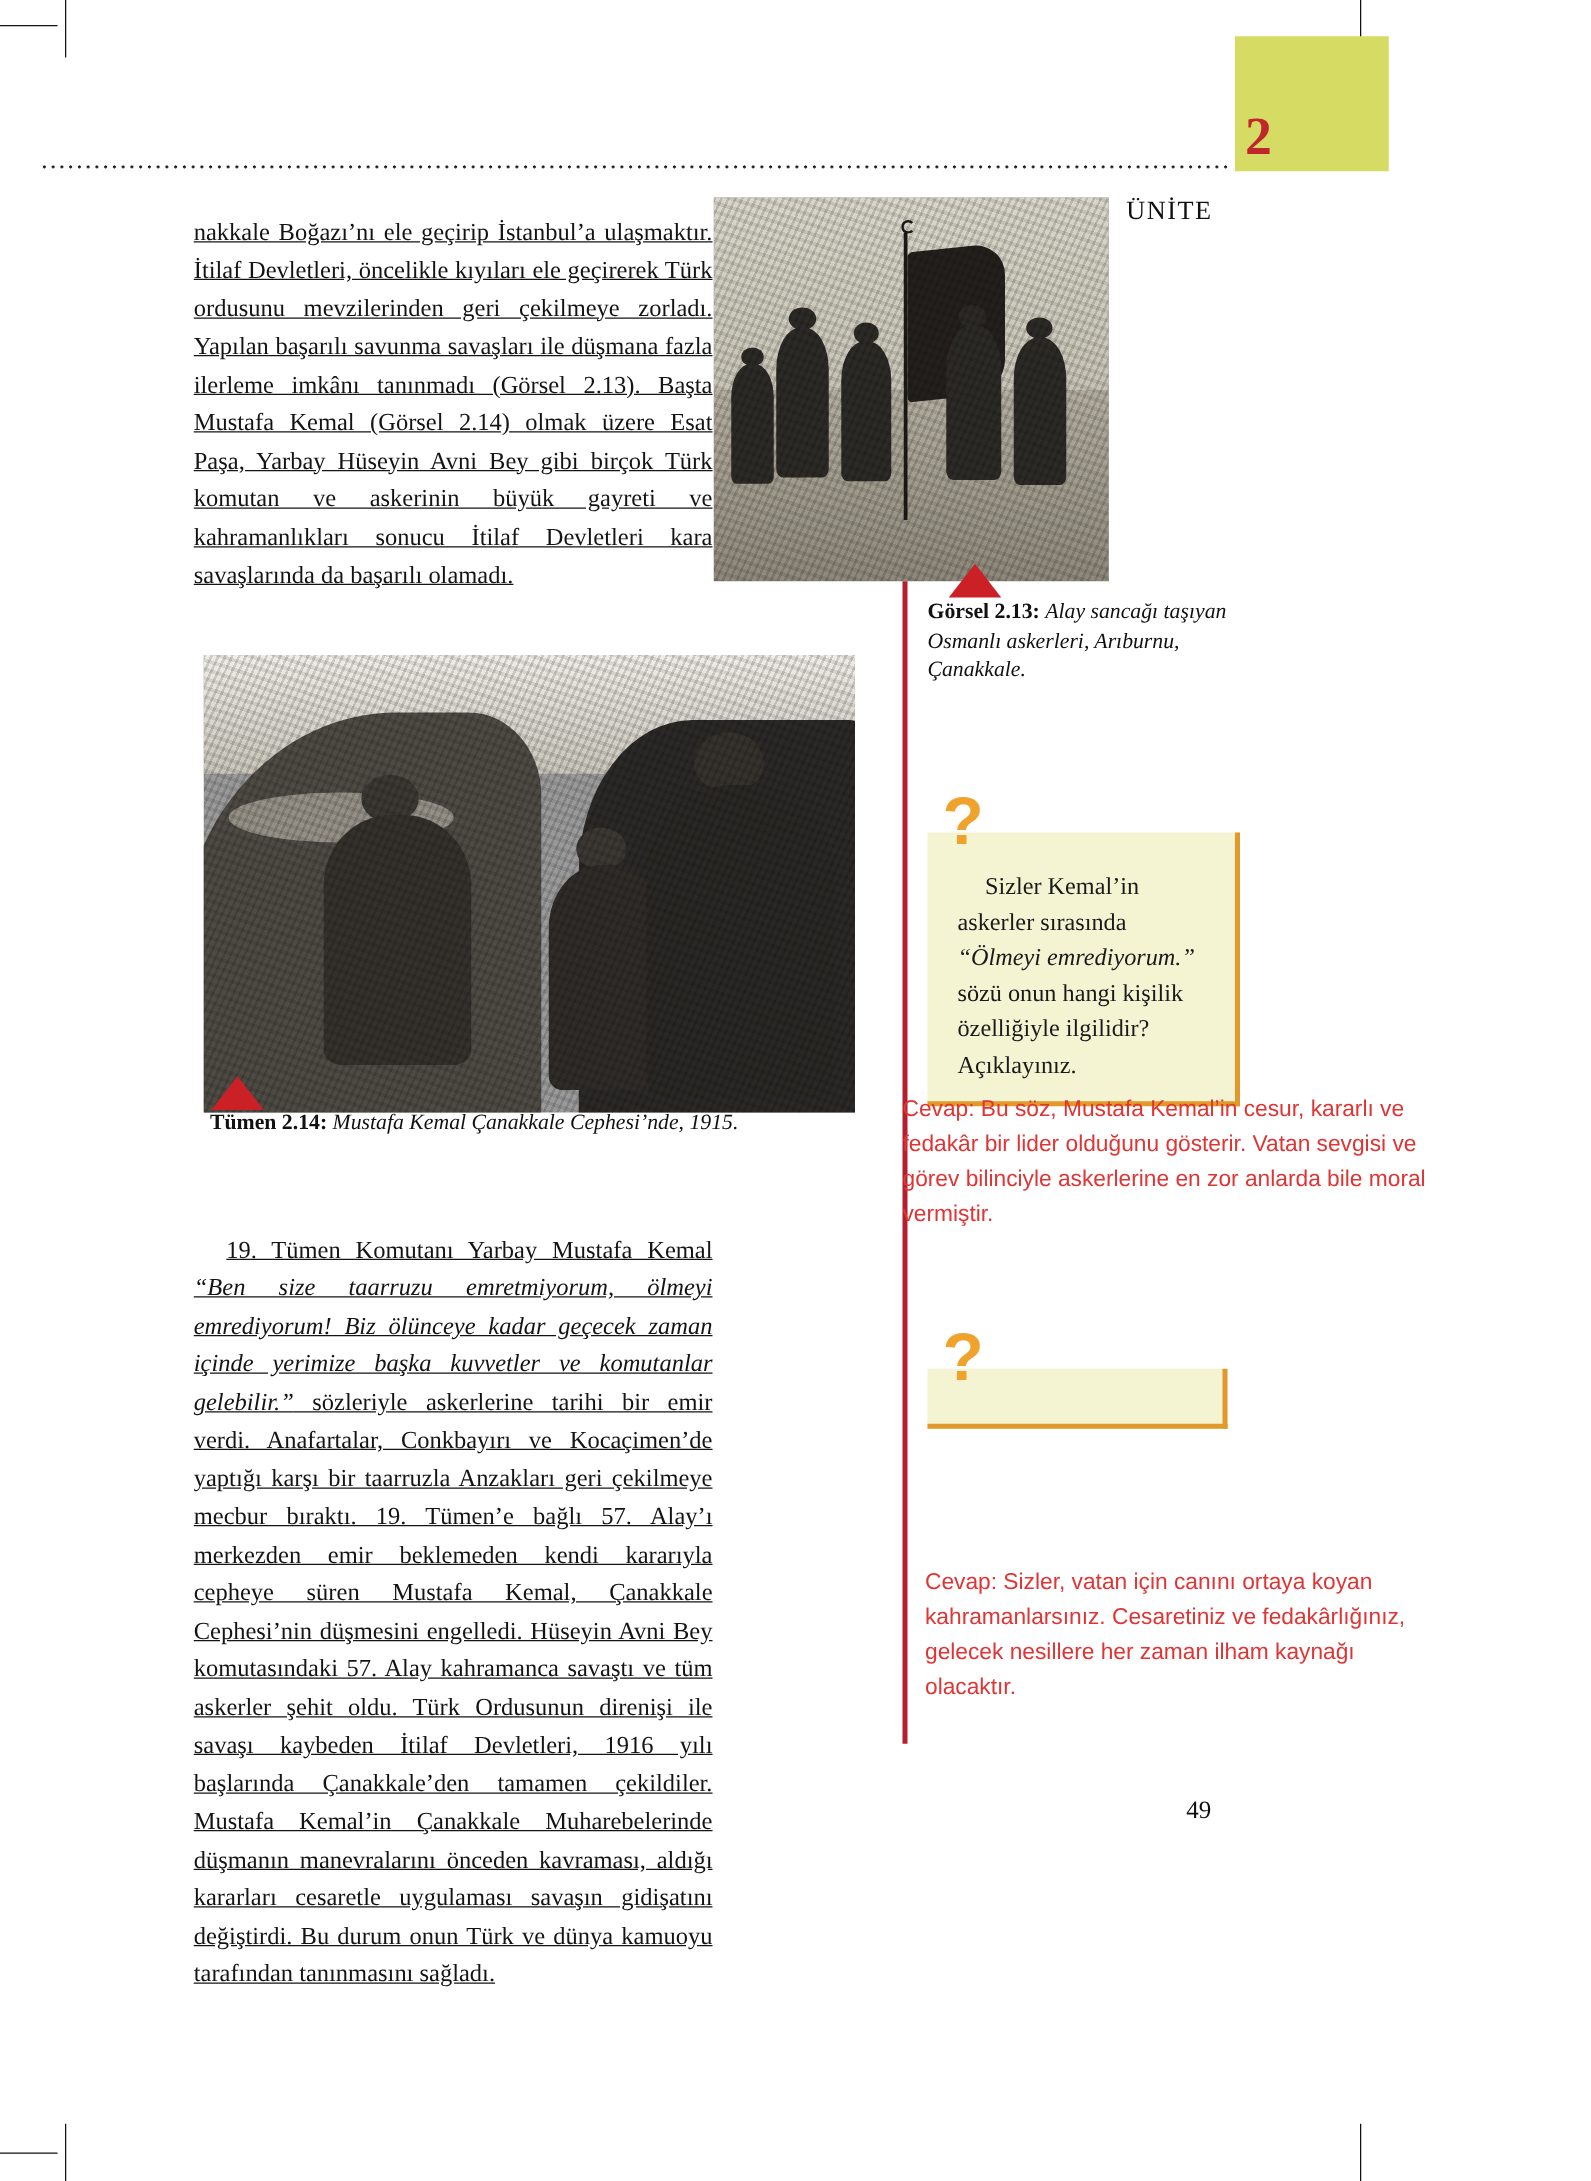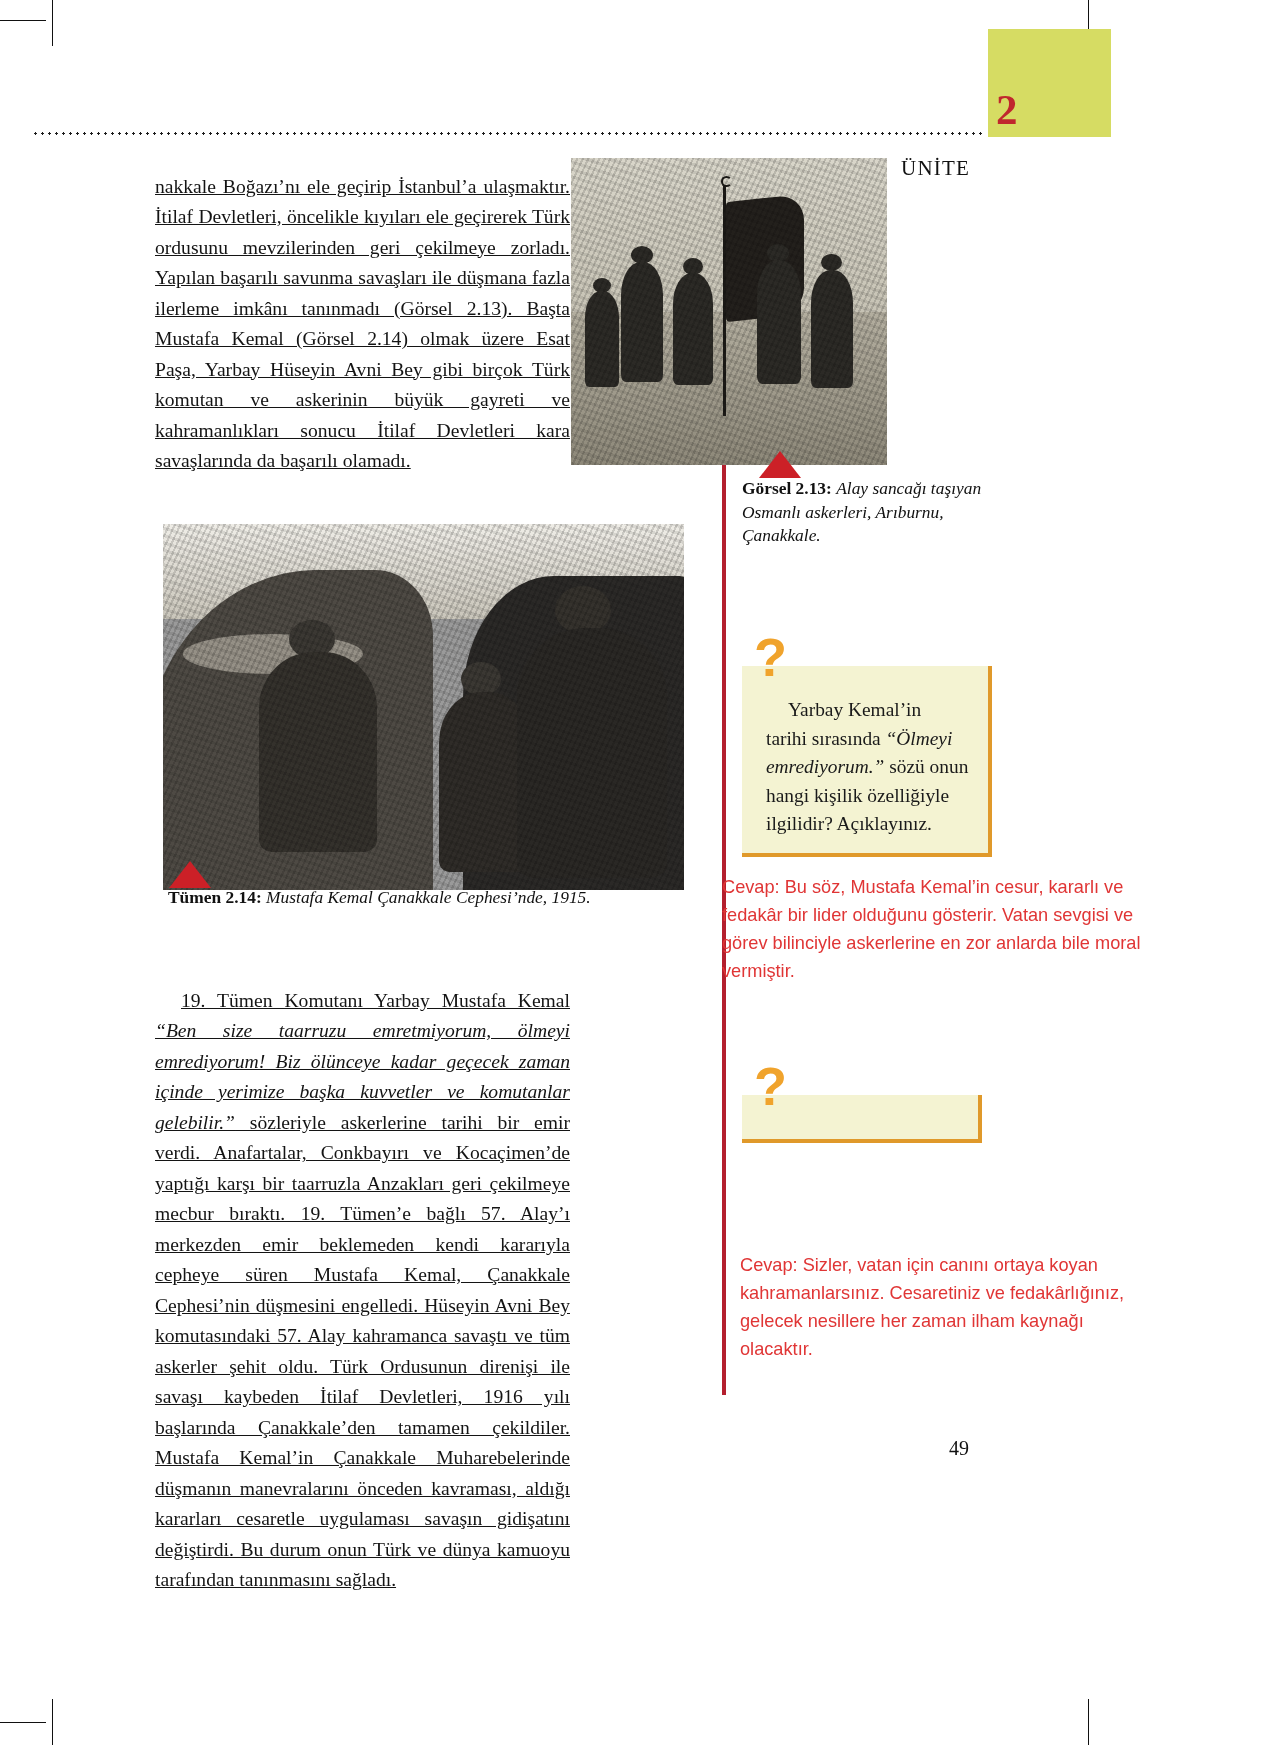--- a/index.html
+++ b/index.html
@@ -207,22 +207,22 @@
 <div class="caption" id="caption-214">
   <b>Tümen 2.14:</b>
   <i>Mustafa Kemal Çanakkale Cephesi’nde, 1915.</i>
 </div>
 
 <div id="red-divider"></div>
 
 <div class="qbox" id="qbox-1">
   <span class="qmark">?</span>
   <div class="qtext">
-    <span class="q-ind">Yarbay Kemal’in</span>
-    <span>tarihi sırasında</span>
+    <span class="q-ind">Sizler Kemal’in</span>
+    <span>askerler sırasında</span>
     <i>“Ölmeyi emrediyorum.”</i>
     <span>sözü onun hangi kişilik özelliğiyle ilgilidir? Açıklayınız.</span>
   </div>
 </div>
 <div class="answer" id="answer-1">Cevap: Bu söz, Mustafa Kemal’in cesur, kararlı ve fedakâr bir lider olduğunu gösterir. Vatan sevgisi ve görev bilinciyle askerlerine en zor anlarda bile moral vermiştir.</div>
 
 <div class="qbox" id="qbox-2">
   <span class="qmark">?</span>
 </div>
 <div class="answer" id="answer-2">Cevap: Sizler, vatan için canını ortaya koyan kahramanlarsınız. Cesaretiniz ve fedakârlığınız, gelecek nesillere her zaman ilham kaynağı olacaktır.</div>

